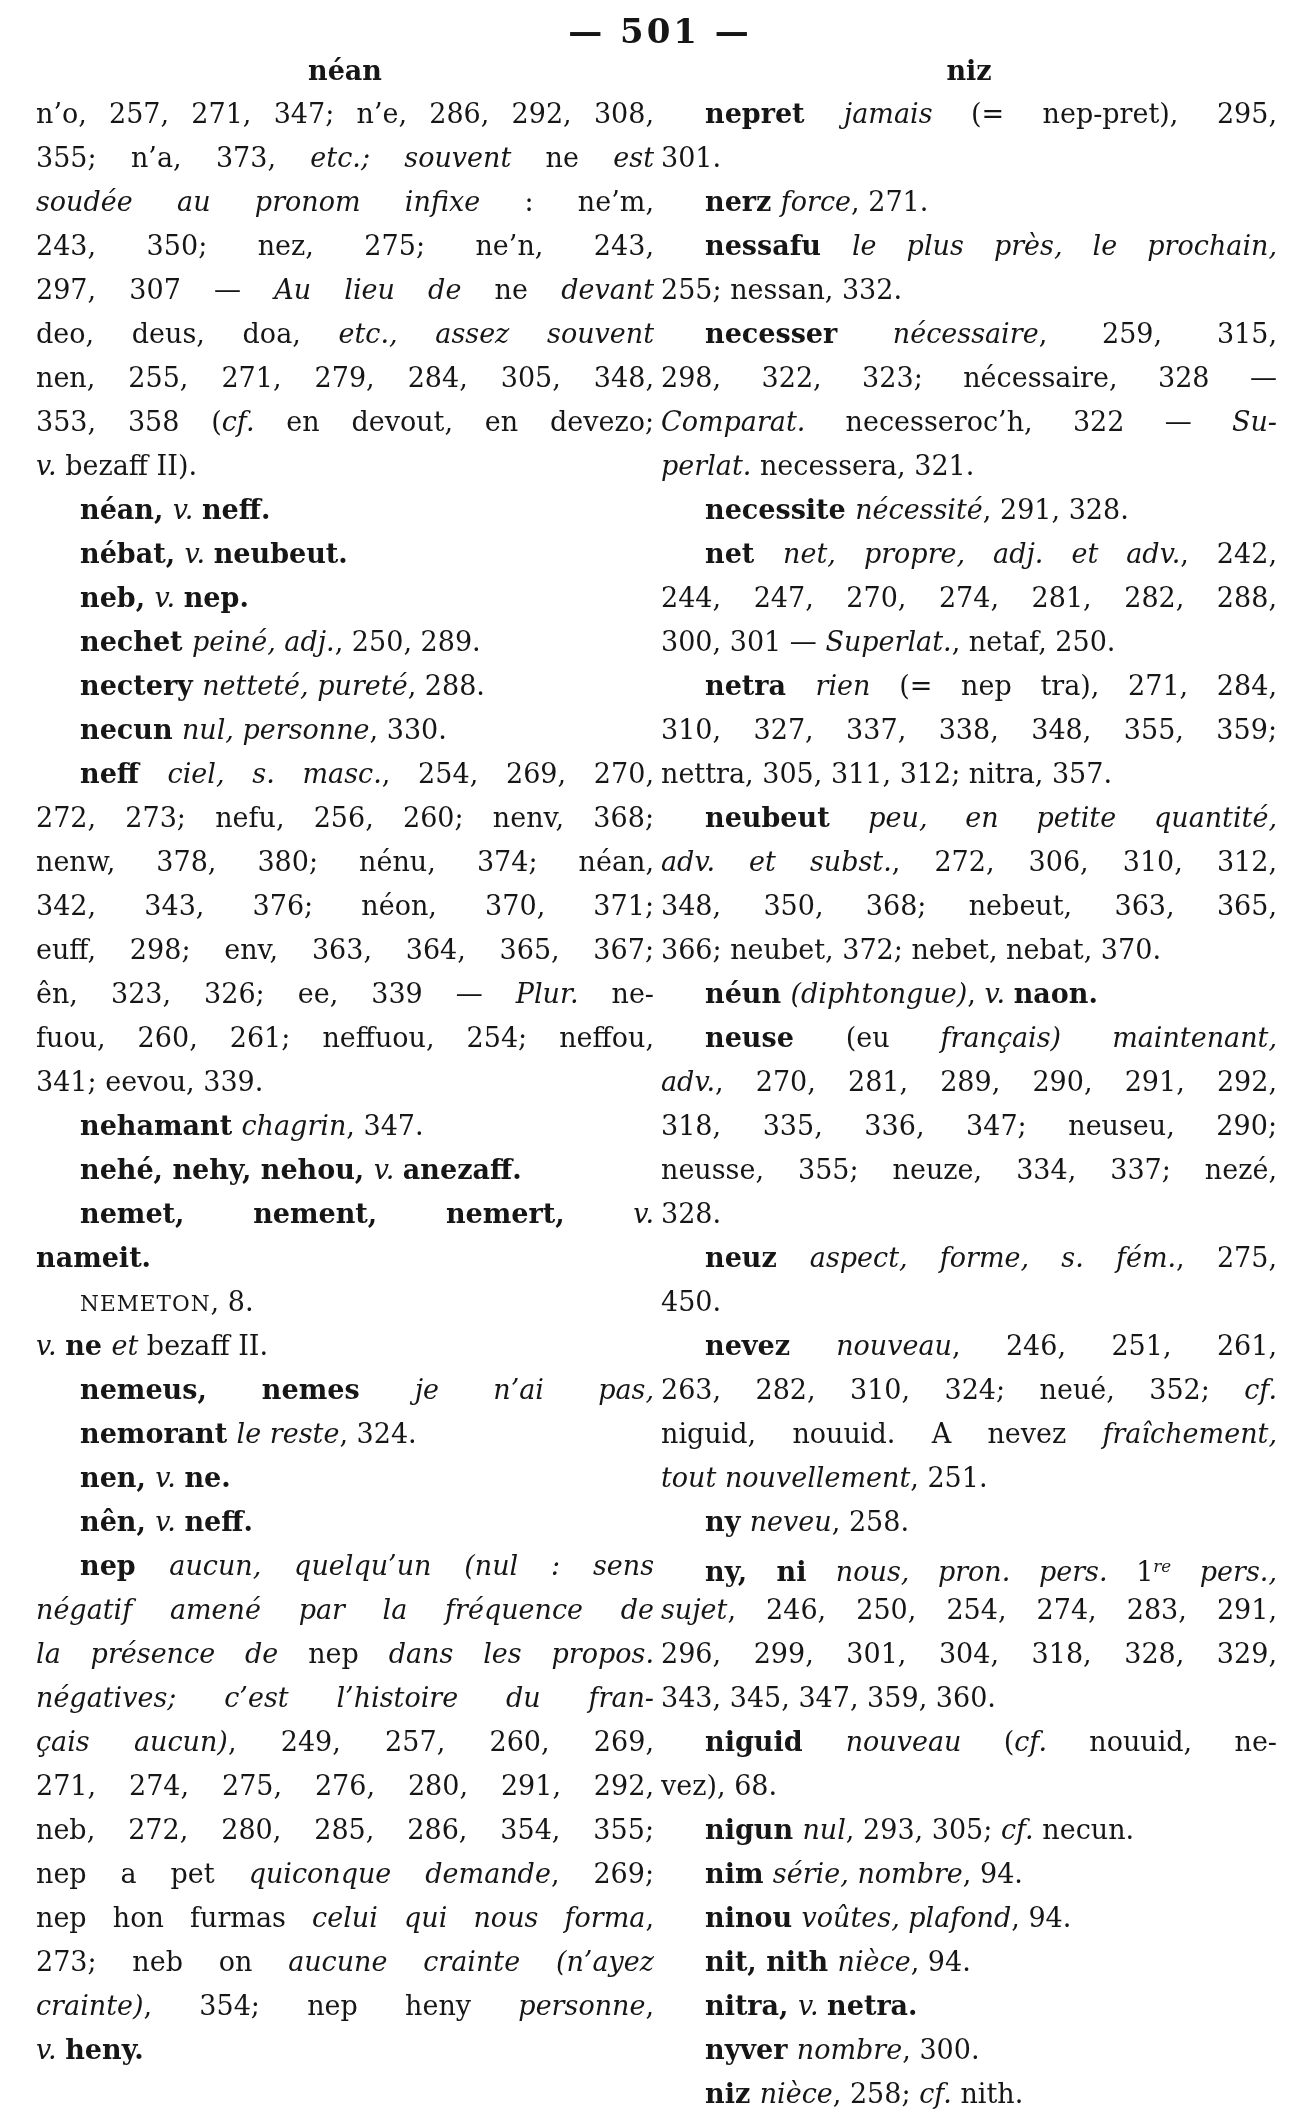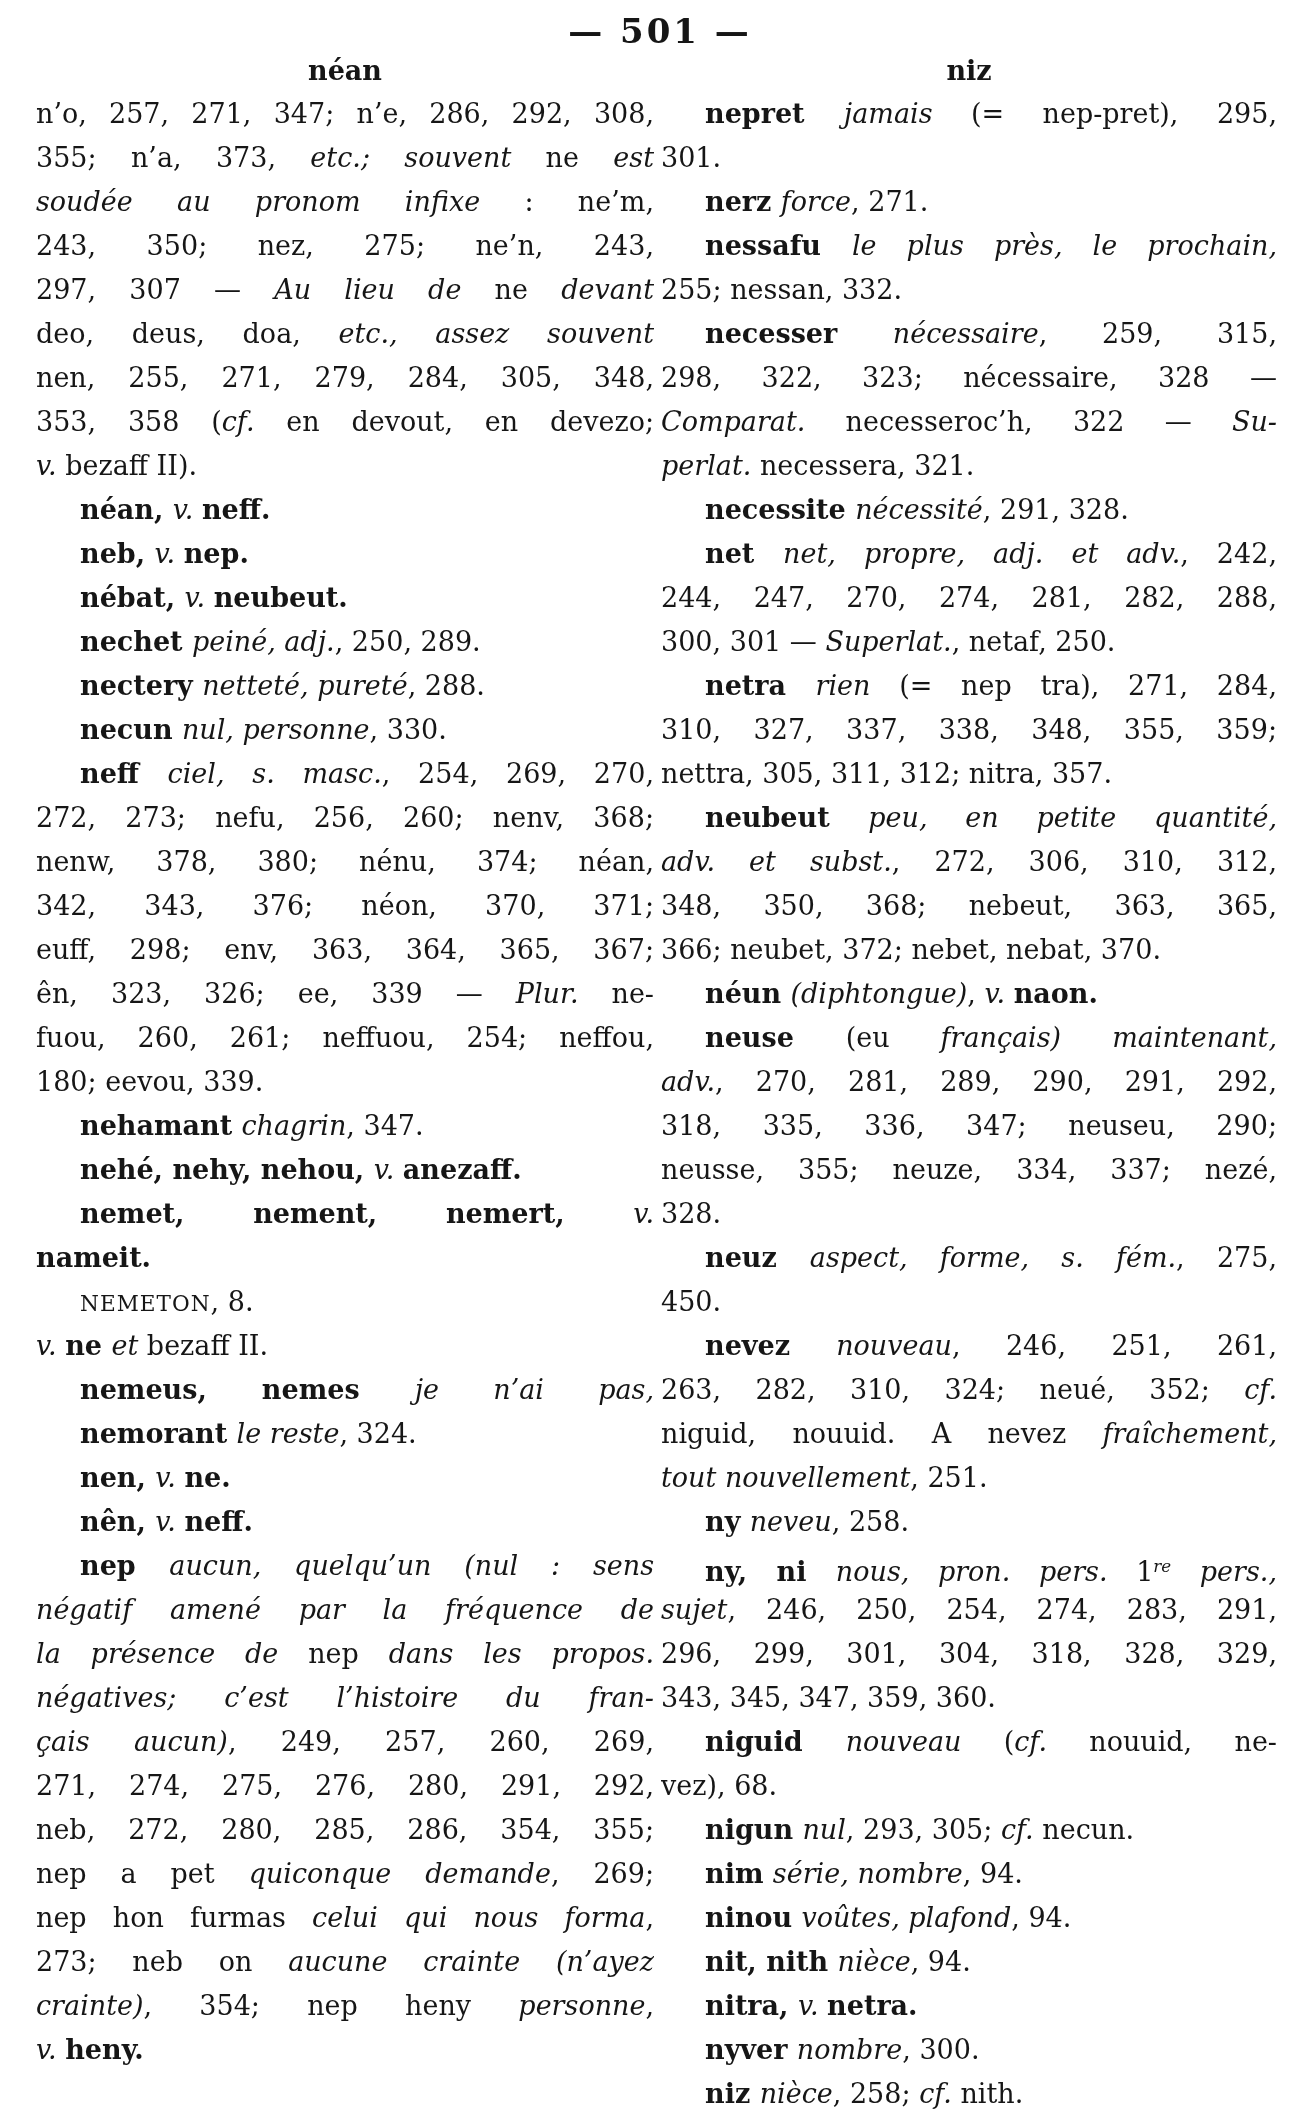--- a/index.html
+++ b/index.html
@@ -56,33 +56,33 @@
           <div class="line j"><span class="s-n">n’o, 257, 271, 347; n’e, 286, 292, 308,</span></div>
           <div class="line j"><span class="s-n">355; n’a, 373, </span><span class="s-i">etc.; souvent </span><span class="s-n">ne </span><span class="s-i">est</span></div>
           <div class="line j"><span class="s-i">soudée au pronom infixe</span><span class="s-n"> : ne’m,</span></div>
           <div class="line j"><span class="s-n">243, 350; nez, 275; ne’n, 243,</span></div>
           <div class="line j"><span class="s-n">297, 307 — </span><span class="s-i">Au lieu de </span><span class="s-n">ne </span><span class="s-i">devant</span></div>
           <div class="line j"><span class="s-n">deo, deus, doa, </span><span class="s-i">etc., assez souvent</span></div>
           <div class="line j"><span class="s-n">nen, 255, 271, 279, 284, 305, 348,</span></div>
           <div class="line j"><span class="s-n">353, 358 (</span><span class="s-i">cf.</span><span class="s-n"> en devout, en devezo;</span></div>
           <div class="line"><span class="s-i">v.</span><span class="s-n"> bezaff II).</span></div>
           <div class="line ind"><span class="s-b">néan, </span><span class="s-i">v. </span><span class="s-b">neff.</span></div>
+          <div class="line ind"><span class="s-b">nébat, </span><span class="s-i">v. </span><span class="s-b">neubeut.</span></div>
           <div class="line ind"><span class="s-b">neb, </span><span class="s-i">v. </span><span class="s-b">nep.</span></div>
-          <div class="line ind"><span class="s-b">nébat, </span><span class="s-i">v. </span><span class="s-b">neubeut.</span></div>
           <div class="line ind"><span class="s-b">nechet </span><span class="s-i">peiné, adj.</span><span class="s-n">, 250, 289.</span></div>
           <div class="line ind"><span class="s-b">nectery </span><span class="s-i">netteté, pureté</span><span class="s-n">, 288.</span></div>
           <div class="line ind"><span class="s-b">necun </span><span class="s-i">nul, personne</span><span class="s-n">, 330.</span></div>
           <div class="line j ind"><span class="s-b">neff </span><span class="s-i">ciel, s. masc.</span><span class="s-n">, 254, 269, 270,</span></div>
           <div class="line j"><span class="s-n">272, 273; nefu, 256, 260; nenv, 368;</span></div>
           <div class="line j"><span class="s-n">nenw, 378, 380; nénu, 374; néan,</span></div>
           <div class="line j"><span class="s-n">342, 343, 376; néon, 370, 371;</span></div>
           <div class="line j"><span class="s-n">euff, 298; env, 363, 364, 365, 367;</span></div>
           <div class="line j"><span class="s-n">ên, 323, 326; ee, 339 — </span><span class="s-i">Plur.</span><span class="s-n"> ne-</span></div>
           <div class="line j"><span class="s-n">fuou, 260, 261; neffuou, 254; neffou,</span></div>
-          <div class="line"><span class="s-n">180; eevou, 339.</span></div>
+          <div class="line"><span class="s-n">341; eevou, 339.</span></div>
           <div class="line ind"><span class="s-b">nehamant </span><span class="s-i">chagrin</span><span class="s-n">, 347.</span></div>
           <div class="line ind"><span class="s-b">nehé, nehy, nehou, </span><span class="s-i">v. </span><span class="s-b">anezaff.</span></div>
           <div class="line j ind"><span class="s-b">nemet, nement, nemert, </span><span class="s-i">v.</span></div>
           <div class="line"><span class="s-b">nameit.</span></div>
           <div class="line ind"><span class="s-sc">NEMETON</span><span class="s-n">, 8.</span></div>
           <div class="line"><span class="s-i">v. </span><span class="s-b">ne </span><span class="s-i">et </span><span class="s-n">bezaff II.</span></div>
           <div class="line j ind"><span class="s-b">nemeus, nemes </span><span class="s-i">je n’ai pas,</span></div>
           <div class="line ind"><span class="s-b">nemorant </span><span class="s-i">le reste</span><span class="s-n">, 324.</span></div>
           <div class="line ind"><span class="s-b">nen, </span><span class="s-i">v. </span><span class="s-b">ne.</span></div>
           <div class="line ind"><span class="s-b">nên, </span><span class="s-i">v. </span><span class="s-b">neff.</span></div>

